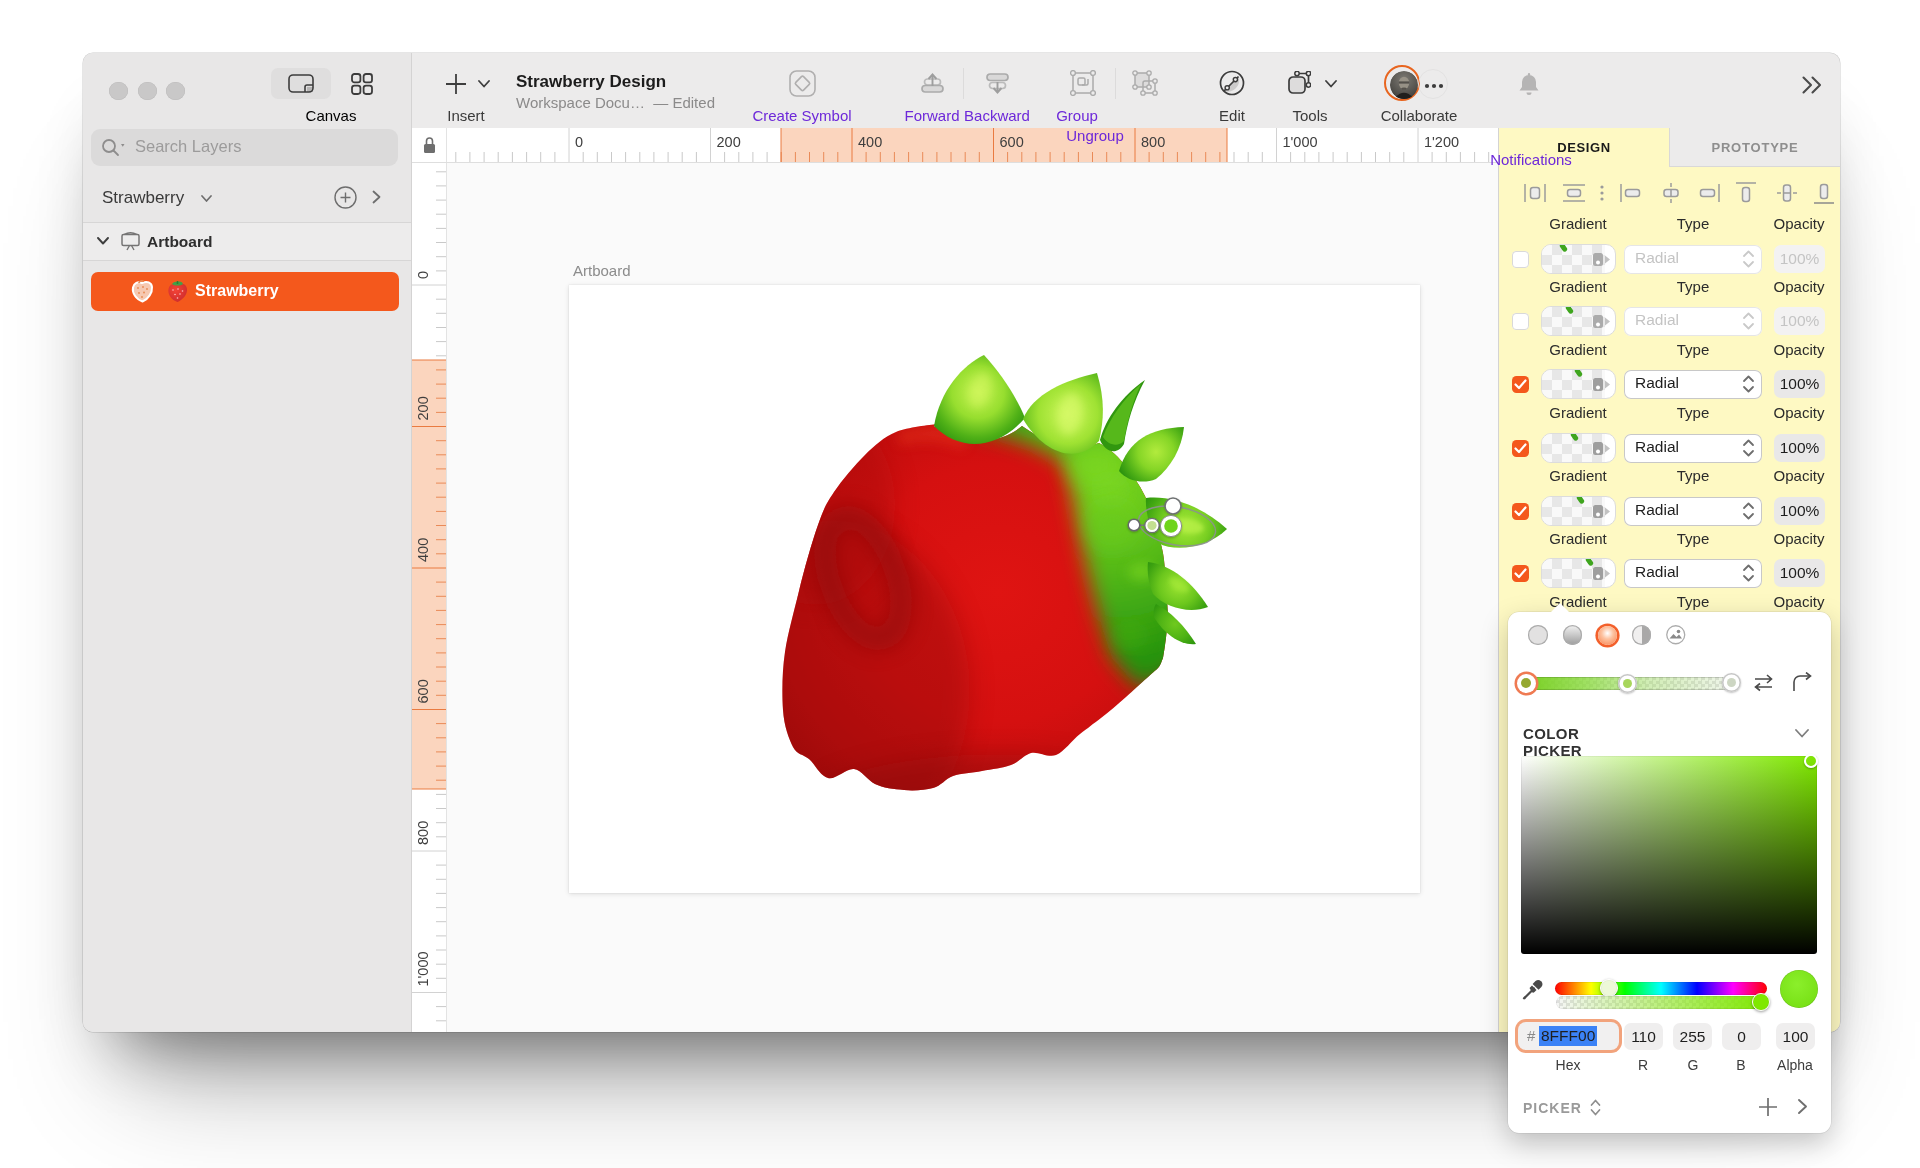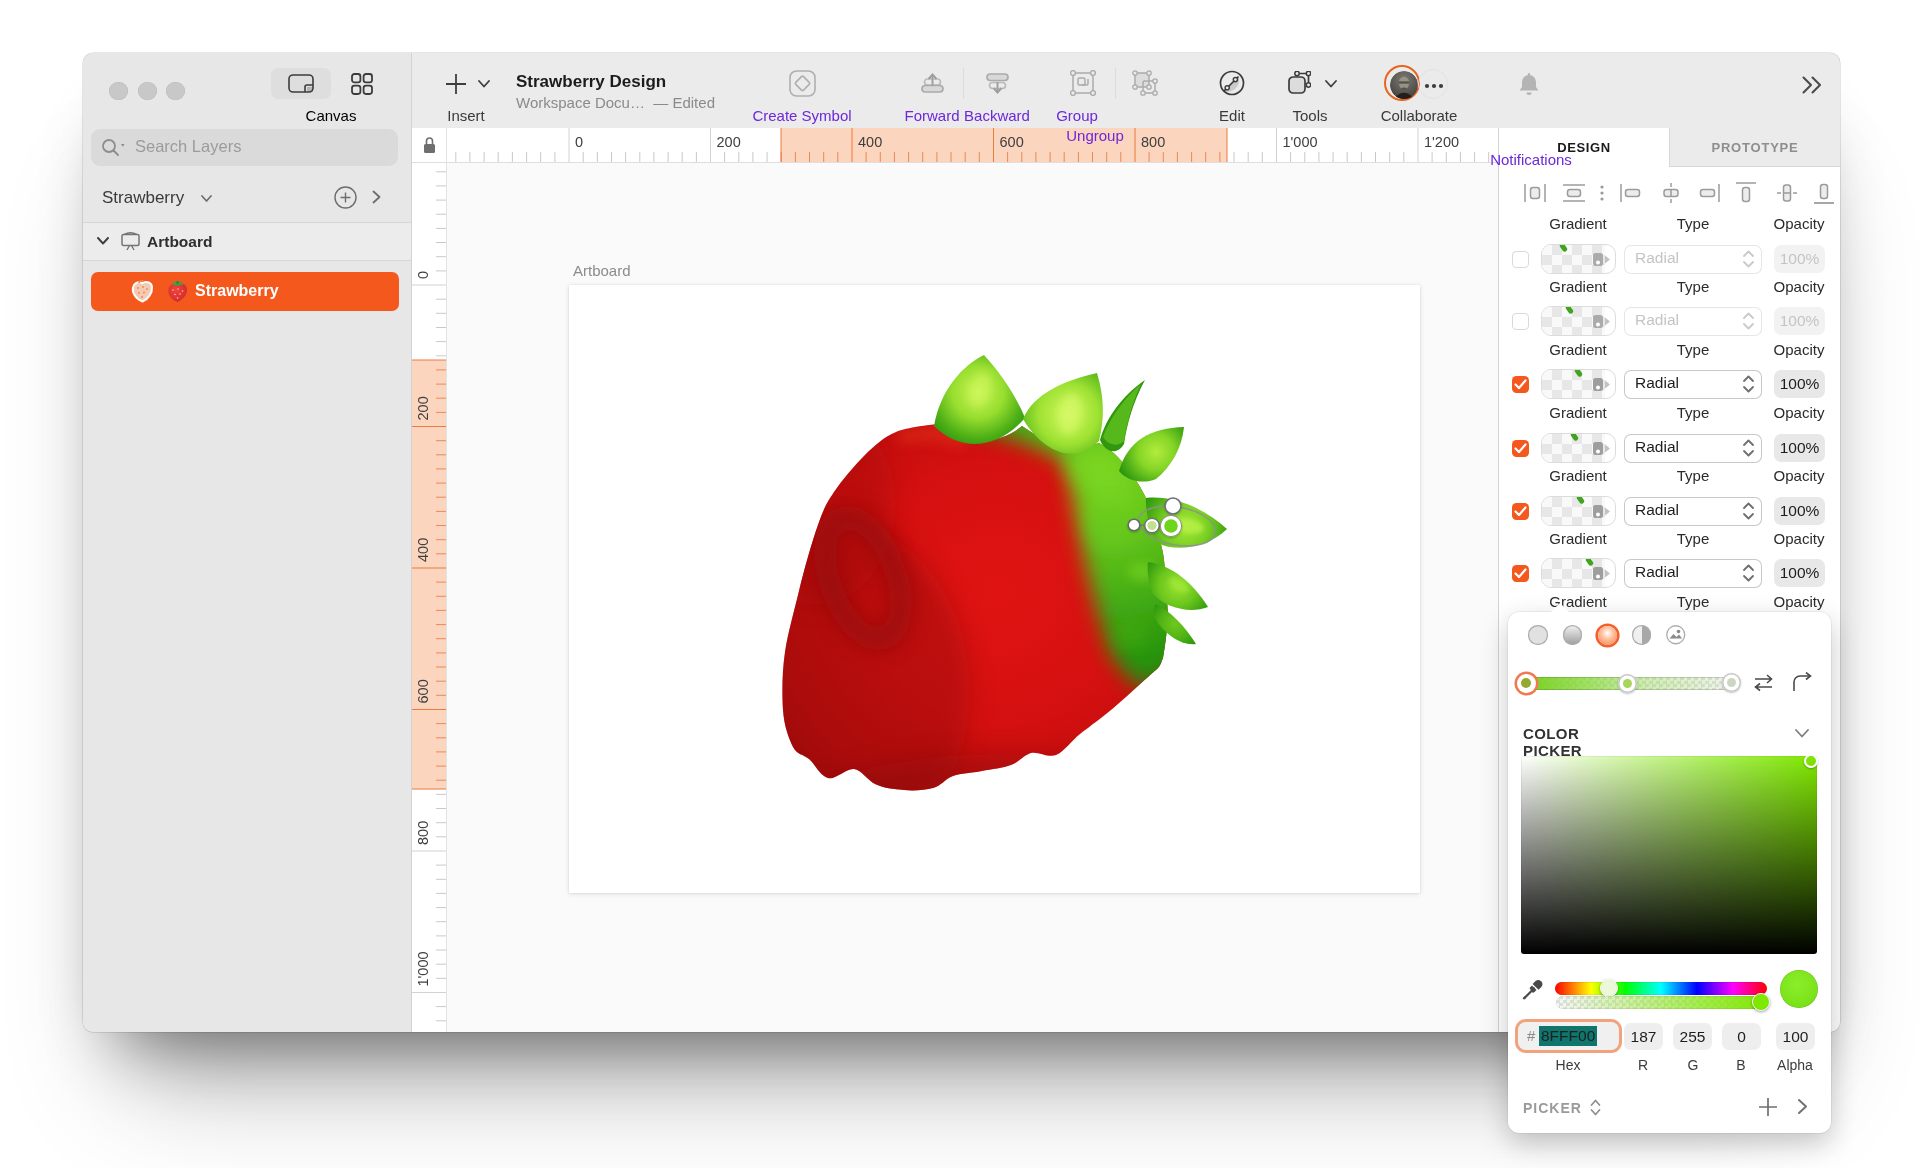--- a/index.html
+++ b/index.html
@@ -9,21 +9,21 @@
 #window { position:absolute; left:83px; top:53px; width:1757px; height:979px;
   background:#ECEBEB; border-radius:10px;
   box-shadow:0 0 0 0.5px rgba(0,0,0,0.20), 0 45px 65px -35px rgba(0,0,0,0.45), 0 90px 110px -45px rgba(0,0,0,0.30); }
 #winclip { position:absolute; left:0; top:0; width:1757px; height:979px; border-radius:10px; overflow:hidden; }
 .tl { position:absolute; top:28.5px; width:18.5px; height:18.5px; border-radius:50%; background:#C9C8C8; box-shadow:inset 0 0 0 0.5px #BCBBBB; }
 .toollabel { position:absolute; top:54px; transform:translateX(-50%); font-size:15px; color:#6d28d9; white-space:nowrap; }
 .toollabel.dark { color:#3A3A3A; }
 .vsep { position:absolute; top:15px; width:1px; height:31px; background:#DCDBDB; }
 #sidebar { position:absolute; left:0; top:0; width:328px; height:979px; background:#E8E7E7; }
 #canvasarea { position:absolute; left:329px; top:75px; width:1086px; height:904px; background:#FAFAFA; }
-#rightpanel { position:absolute; left:1415px; top:75px; width:342px; height:904px; background:#ffffff; border-left:1px solid #D4D3D3; }
+#rightpanel { position:absolute; left:1415px; top:75px; width:342px; height:904px; background:#fef9c3; border-left:1px solid #D4D3D3; }
 .fieldlabel { position:absolute; transform:translateX(-50%); font-size:15px; color:#2B2B2B; }
 .gswatch { position:absolute; width:75px; height:30px; border:1px solid #DCDCDC; border-radius:10px; overflow:hidden; background:#fff; }
 .gswatch .checker { position:absolute; left:0; top:0; width:63px; height:28px;
   background-image:conic-gradient(#E7E7E7 25%, #F9F9F9 0 50%, #E7E7E7 0 75%, #F9F9F9 0);
   background-size:20px 20px; }
 .gdrop { position:absolute; width:138px; height:29px; border-radius:7px; background:#fff; }
 .gdrop .txt { position:absolute; left:11px; top:4.5px; font-size:15.5px; }
 .gop { position:absolute; width:51px; height:28px; border-radius:7px; text-align:center; font-size:15.5px; line-height:28px; }
 .cbx { position:absolute; width:17px; height:17px; border-radius:4.5px; }
 #popover { position:absolute; left:1508px; top:612px; width:323px; height:521px; background:#fff; border-radius:11px;
@@ -763,22 +763,22 @@
           <path d="M13.5,5 a4.2,4.2 0 0 1 5.9,5.9 l-2.9,2.9 L10.6,7.9 Z" fill="#4A4A4A"></path>
           <path d="M3.5,23 q-2.2,1.2 -2.8,-0.7 q1.2,-2 2.8,-2.2 Z" fill="#4A4A4A"></path>
         </svg>
         <div style="position:absolute;left:1555px;top:981.5px;width:212px;height:13px;border-radius:7px;box-shadow:inset 0 0 0 0.5px rgba(0,0,0,0.12);background:linear-gradient(90deg,#FF0000,#FFFF00 17%,#00FF00 33%,#00FFFF 50%,#0000FF 67%,#FF00FF 84%,#FF0000);"></div>
         <div style="position:absolute;left:1600px;top:979px;width:18px;height:18px;border-radius:50%;background:#EDF8D8;border:1.5px solid #fff;box-shadow:0 1px 3px rgba(0,0,0,0.4), inset 0 0 1px rgba(0,0,0,0.2);"></div>
         <div style="position:absolute;left:1556px;top:995.5px;width:211px;height:13px;border-radius:7px;box-shadow:inset 0 0 0 0.5px rgba(0,0,0,0.12);background-image:linear-gradient(90deg, rgba(127,232,0,0) 0%, rgba(127,232,0,1) 100%),conic-gradient(#DFDFDF 25%, #F6F6F6 0 50%, #DFDFDF 0 75%, #F6F6F6 0);background-size:100% 100%, 7px 7px;"></div>
         <div style="position:absolute;left:1752px;top:993px;width:18px;height:18px;border-radius:50%;background:#7FE800;border:1.5px solid #fff;box-shadow:0 1px 3px rgba(0,0,0,0.4), inset 0 0 1px rgba(0,0,0,0.2);"></div>
         <div style="position:absolute;left:1780px;top:970px;width:38px;height:38px;border-radius:50%;background:radial-gradient(circle at 45% 38%, #8BEF2B, #72DC0F);box-shadow:inset 0 0 0 0.5px rgba(0,0,0,0.15);"></div>
         <div style="position:absolute;left:1518px;top:1022px;width:101px;height:28px;border-radius:8px;background:#F1F0F0;box-shadow:0 0 0 3px #F2A37C;"></div>
         <div style="position:absolute;left:1527px;top:1027px;font-size:15px;color:#8A8A8A;">#</div>
-        <div style="position:absolute;left:1539px;top:1026px;font-size:15.5px;color:#1E1E1E;background:#0f766e;padding:0 2px;line-height:20px;">8FFF00</div>
-        <div class="numfield" style="left:1624px;top:1023px;width:39px;">187</div>
+        <div style="position:absolute;left:1539px;top:1026px;font-size:15.5px;color:#1E1E1E;background:#3b82f6;padding:0 2px;line-height:20px;">8FFF00</div>
+        <div class="numfield" style="left:1624px;top:1023px;width:39px;">110</div>
         <div class="numfield" style="left:1673px;top:1023px;width:39px;">255</div>
         <div class="numfield" style="left:1722px;top:1023px;width:39px;">0</div>
         <div class="numfield" style="left:1776px;top:1023px;width:39px;">100</div>
         <div class="numlabel" style="left:1568px;top:1057px;">Hex</div>
         <div class="numlabel" style="left:1643px;top:1057px;">R</div>
         <div class="numlabel" style="left:1693px;top:1057px;">G</div>
         <div class="numlabel" style="left:1741px;top:1057px;">B</div>
         <div class="numlabel" style="left:1795px;top:1057px;">Alpha</div>
         <div class="popdiv" style="top:1083px;"></div>
         <div style="position:absolute;left:1523px;top:1100px;font-size:14px;font-weight:bold;letter-spacing:1px;color:#9A9A9A;">PICKER</div>

